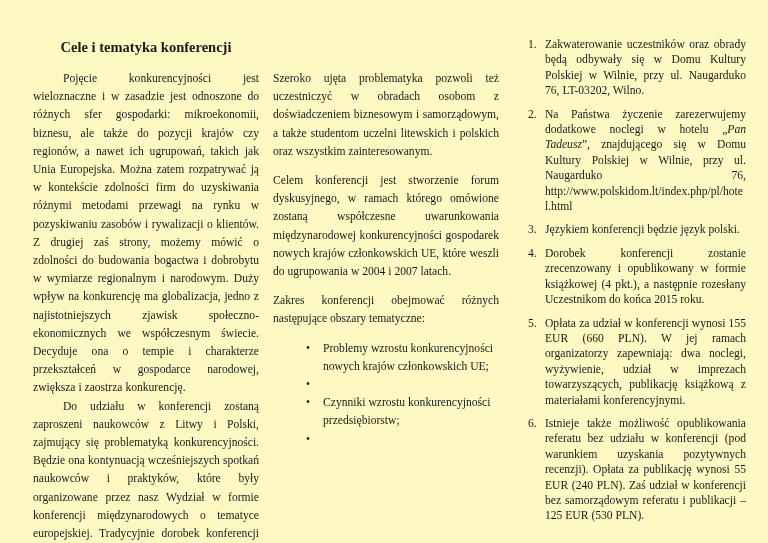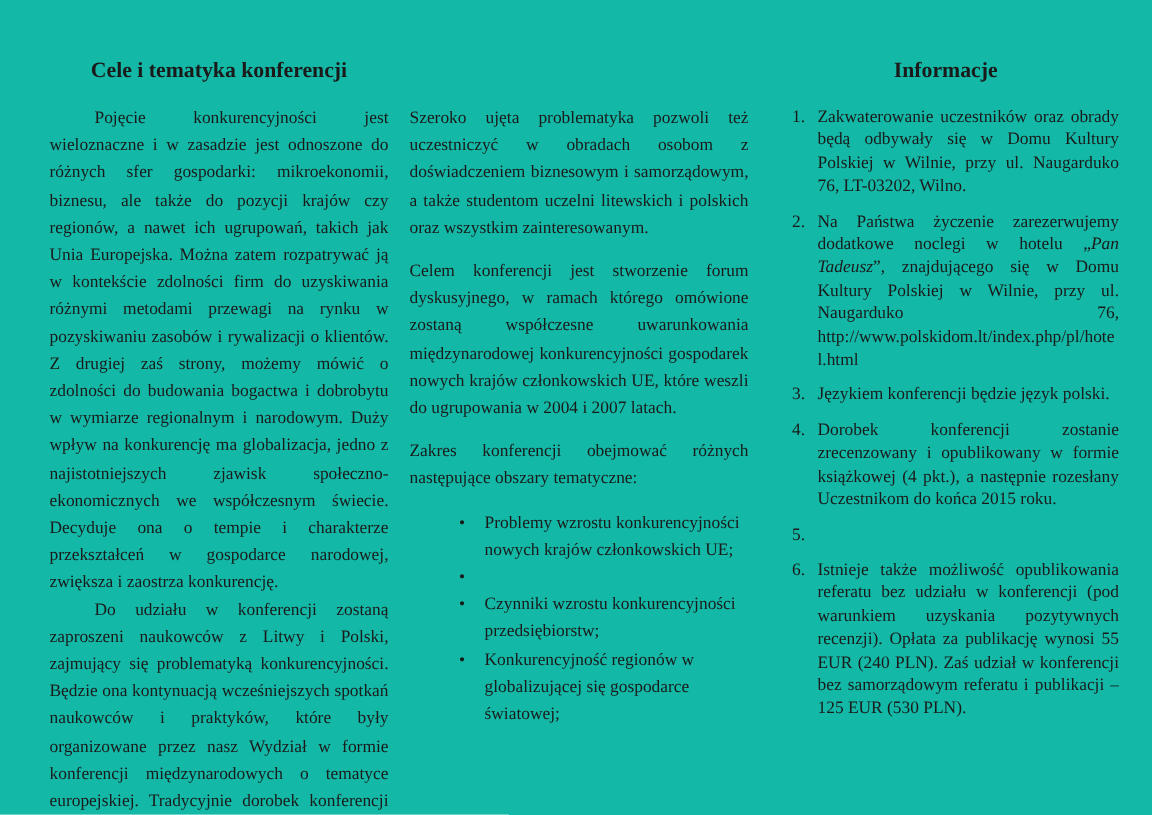--- a/index.html
+++ b/index.html
@@ -8,21 +8,21 @@
     background: #ffffff;
     color: #1a1a1a;
     font-family: "Liberation Serif", serif;
     overflow: hidden;
   }
   .page {
     box-sizing: border-box;
     width: 768px; height: 543px;
     padding: 37px 21px 20px 33px;
     display: flex;
-    background: #14b8a6;
+    background: #fef9c3;
   }
   .col { box-sizing: border-box; }
   .col-goals { width: 226px; margin-right: 14px; }
   .col-scope { width: 226px; margin-right: 16px; padding-top: 33px; }
   .col-info  { width: 231px; }
 
   .col-heading {
     font-size: 14.5px;
     line-height: 20px;
     font-weight: bold;
@@ -99,46 +99,45 @@
         </div>
         <div class="bullet-row">
           <span class="bullet-marker">•</span>
         </div>
         <div class="bullet-row">
           <span class="bullet-marker">•</span>
           <span class="bullet-text">Czynniki wzrostu konkurencyjności przedsiębiorstw;</span>
         </div>
         <div class="bullet-row">
           <span class="bullet-marker">•</span>
-          <span class="bullet-text">Konkurencyjność regionów w globalizującej się gospodarce światowej;</span>
         </div>
       </div>
   </div>
 
   <div class="col col-info">
-    <h1 class="col-heading">Informacje</h1>
     <div class="num-list">
         <div class="num-row">
           <span class="num-label">1.</span>
           <div class="num-body"><span>Zakwaterowanie uczestników oraz obrady będą odbywały się w Domu Kultury Polskiej w Wilnie, przy ul. Naugarduko 76, LT-03202, Wilno.</span></div>
         </div>
         <div class="num-row">
           <span class="num-label">2.</span>
           <div class="num-body"><span>Na Państwa życzenie zarezerwujemy dodatkowe noclegi w hotelu „</span><span class="i">Pan Tadeusz</span><span>”, znajdującego się w Domu Kultury Polskiej w Wilnie, przy ul. Naugarduko 76, http://www.polskidom.lt/index.php/pl/hotel.html</span></div>
         </div>
         <div class="num-row">
           <span class="num-label">3.</span>
           <div class="num-body"><span>Językiem  konferencji będzie język polski.</span></div>
         </div>
         <div class="num-row">
           <span class="num-label">4.</span>
           <div class="num-body"><span>Dorobek konferencji zostanie zrecenzowany i opublikowany w formie książkowej (4 pkt.), a następnie rozesłany Uczestnikom do końca 2015 roku.</span></div>
         </div>
         <div class="num-row">
           <span class="num-label">5.</span>
+          <div class="num-body"><span>Opłata za udział w konferencji wynosi </span><span class="b">155 EUR (660 PLN)</span><span>. W jej ramach organizatorzy zapewniają: dwa noclegi, wyżywienie, udział w imprezach towarzyszących, publikację książkową z materiałami konferencyjnymi.</span></div>
         </div>
         <div class="num-row">
           <span class="num-label">6.</span>
           <div class="num-body"><span>Istnieje także możliwość opublikowania referatu bez udziału w konferencji (pod warunkiem uzyskania pozytywnych recenzji). Opłata za publikację wynosi </span><span class="b">55 EUR (240 PLN)</span><span>. Zaś udział w konferencji bez samorządowym referatu i publikacji – </span><span class="b">125 EUR (530 PLN)</span><span>.</span></div>
         </div>
       </div>
   </div>
 
 </div>
 

